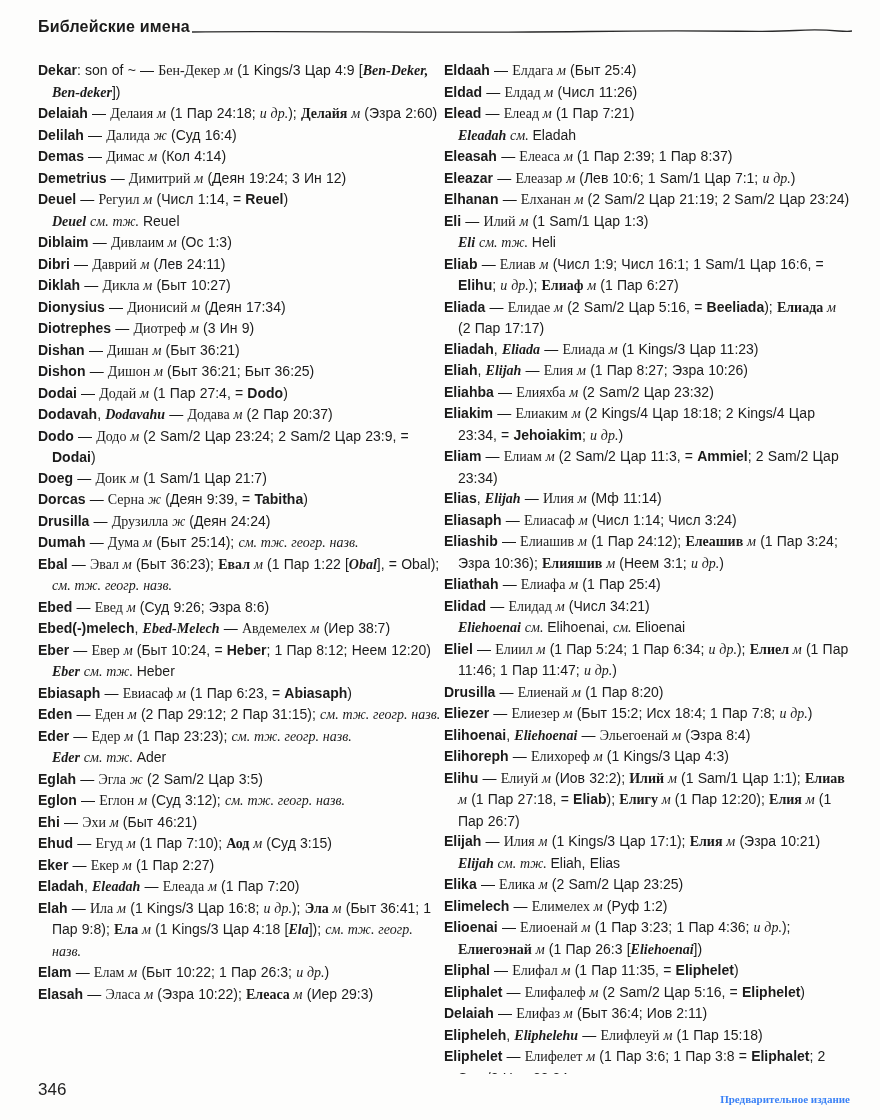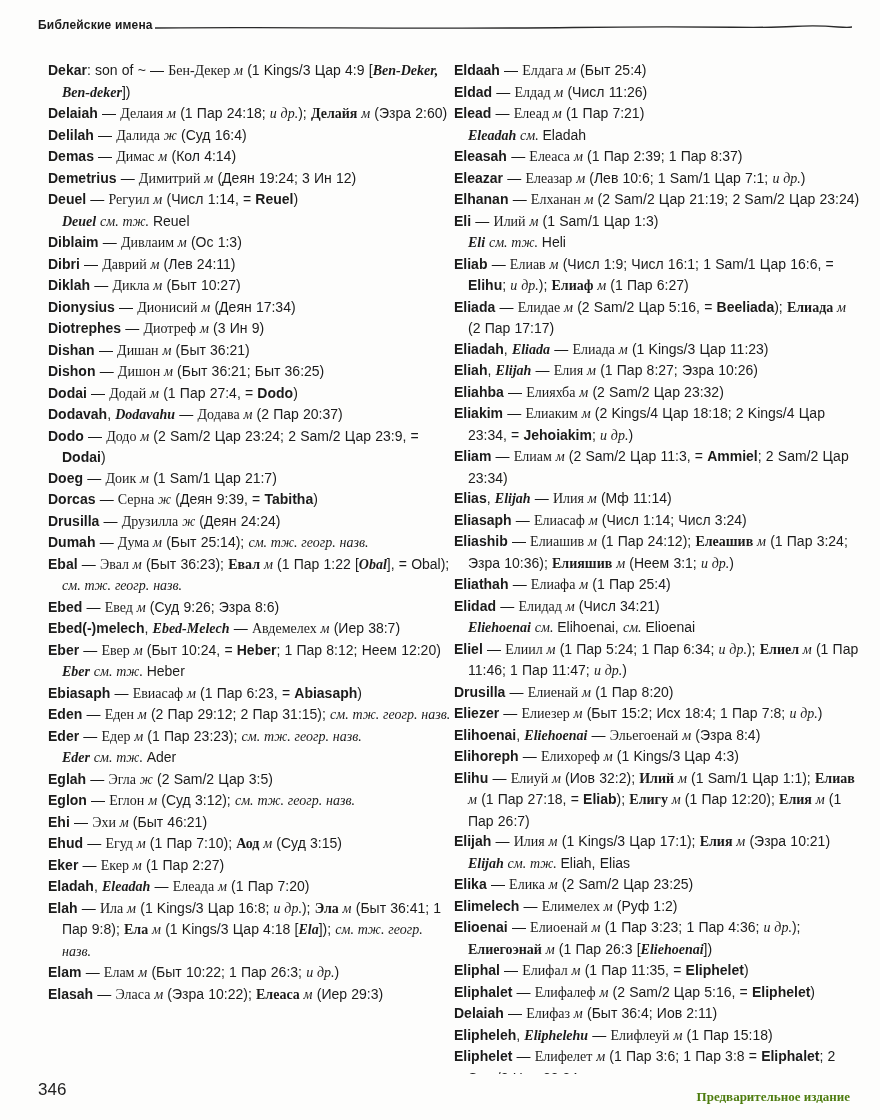--- a/index.html
+++ b/index.html
@@ -11,48 +11,48 @@
     color:#1b1b1b;
     font-family:"Liberation Sans",sans-serif;
     overflow:hidden;
   }
   .header{
     position:absolute;top:18px;left:38px;right:28px;
     display:flex;align-items:flex-end;
   }
   .header-title{
     font-family:"Liberation Sans",sans-serif;
-    font-weight:700;font-size:12px;letter-spacing:.2px;
+    font-weight:700;font-size:16px;letter-spacing:.2px;
     white-space:nowrap;
   }
   .header-rule{flex:1;height:10px;margin-left:2px;}
   .columns{
     position:absolute;top:60px;left:38px;right:20px;bottom:46px;
-    display:flex;gap:0;overflow:hidden;justify-content:flex-end;
+    display:flex;gap:0;overflow:hidden;
   }
   .col{width:406px;overflow:hidden;}
   .entry{
     font-size:14px;line-height:20.5px;
     text-indent:-14px;padding-left:14px;
     word-spacing:.3px;
   }
   .entry.xref{text-indent:0;}
   .sg-b {font-family:"Liberation Sans",sans-serif;font-weight:700;}
   .sg-n {font-family:"Liberation Sans",sans-serif;}
   .sg-ru{font-family:"Liberation Serif",serif;}
   .sg-rb{font-family:Liberation Serif, serif;font-weight:700;}
   .sg-i {font-family:"Liberation Serif",serif;font-style:italic;}
   .sg-bi{font-family:"Liberation Serif",serif;font-style:italic;font-weight:700;}
   .footer-pagenum{
     position:absolute;left:38px;bottom:20px;
     font-size:17px;font-family:"Liberation Sans",sans-serif;color:#222;
   }
   .footer-edition{
     position:absolute;right:30px;bottom:15px;
-    font-family:"Liberation Serif",serif;font-weight:700;font-size:13px;color:#4d7c0f;
+    font-family:"Liberation Serif",serif;font-weight:700;font-size:11px;color:#3b82f6;
   }
 </style>
 </head>
 <body>
 
 <div class="page">
 
   <div class="header">
     <span class="header-title">Библейские имена</span>
     <svg class="header-rule" viewBox="0 0 700 10" preserveAspectRatio="none" aria-hidden="true">

